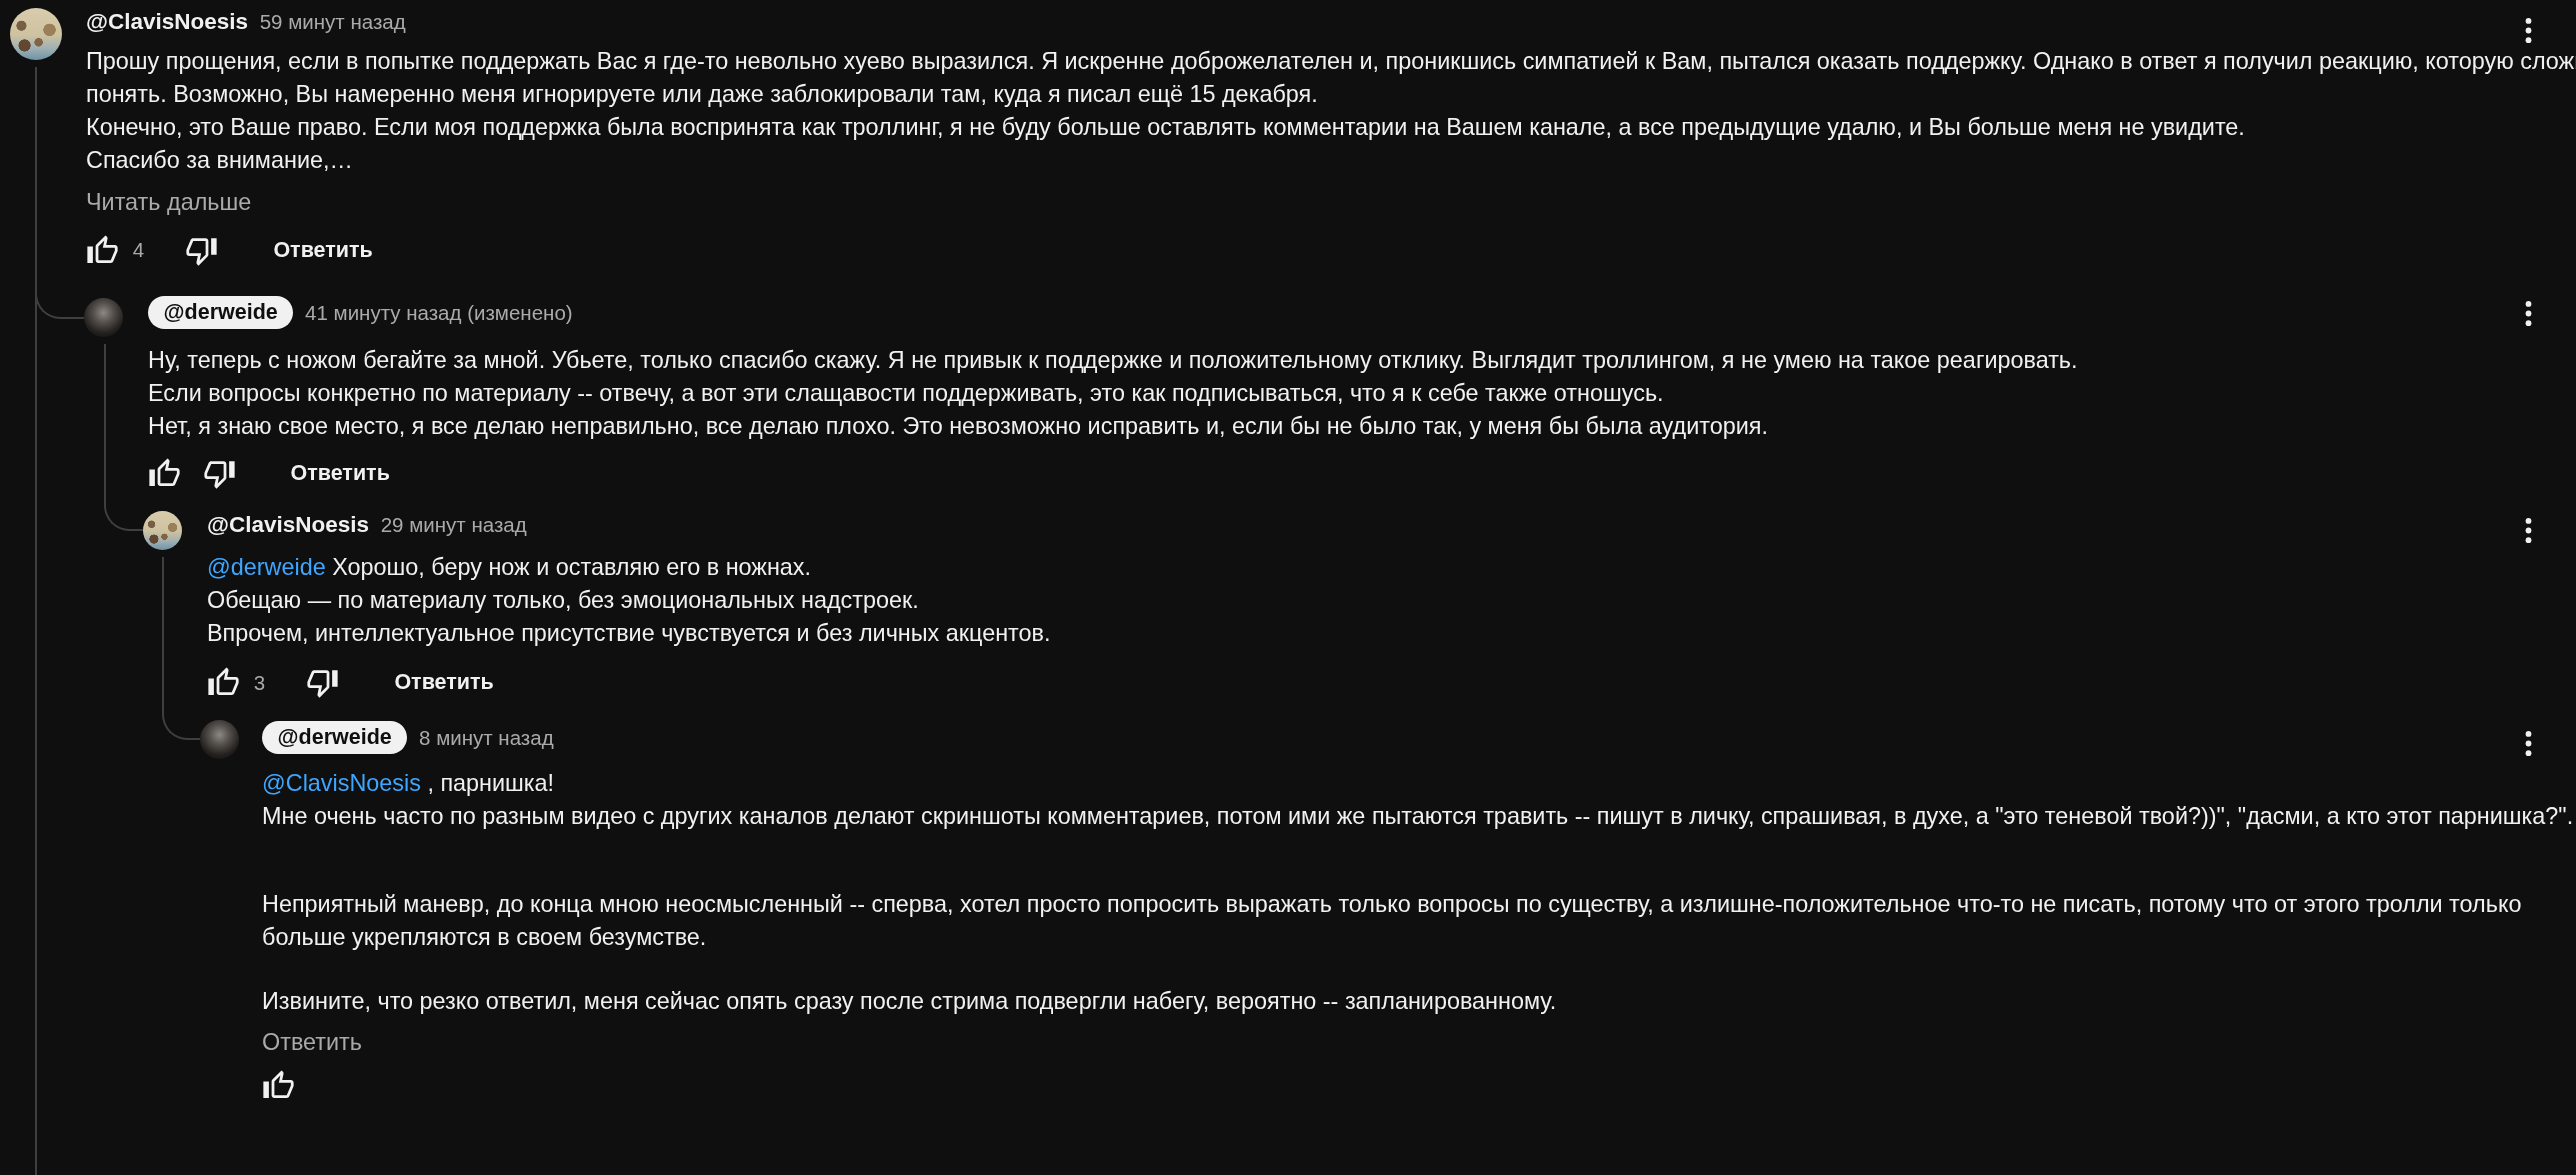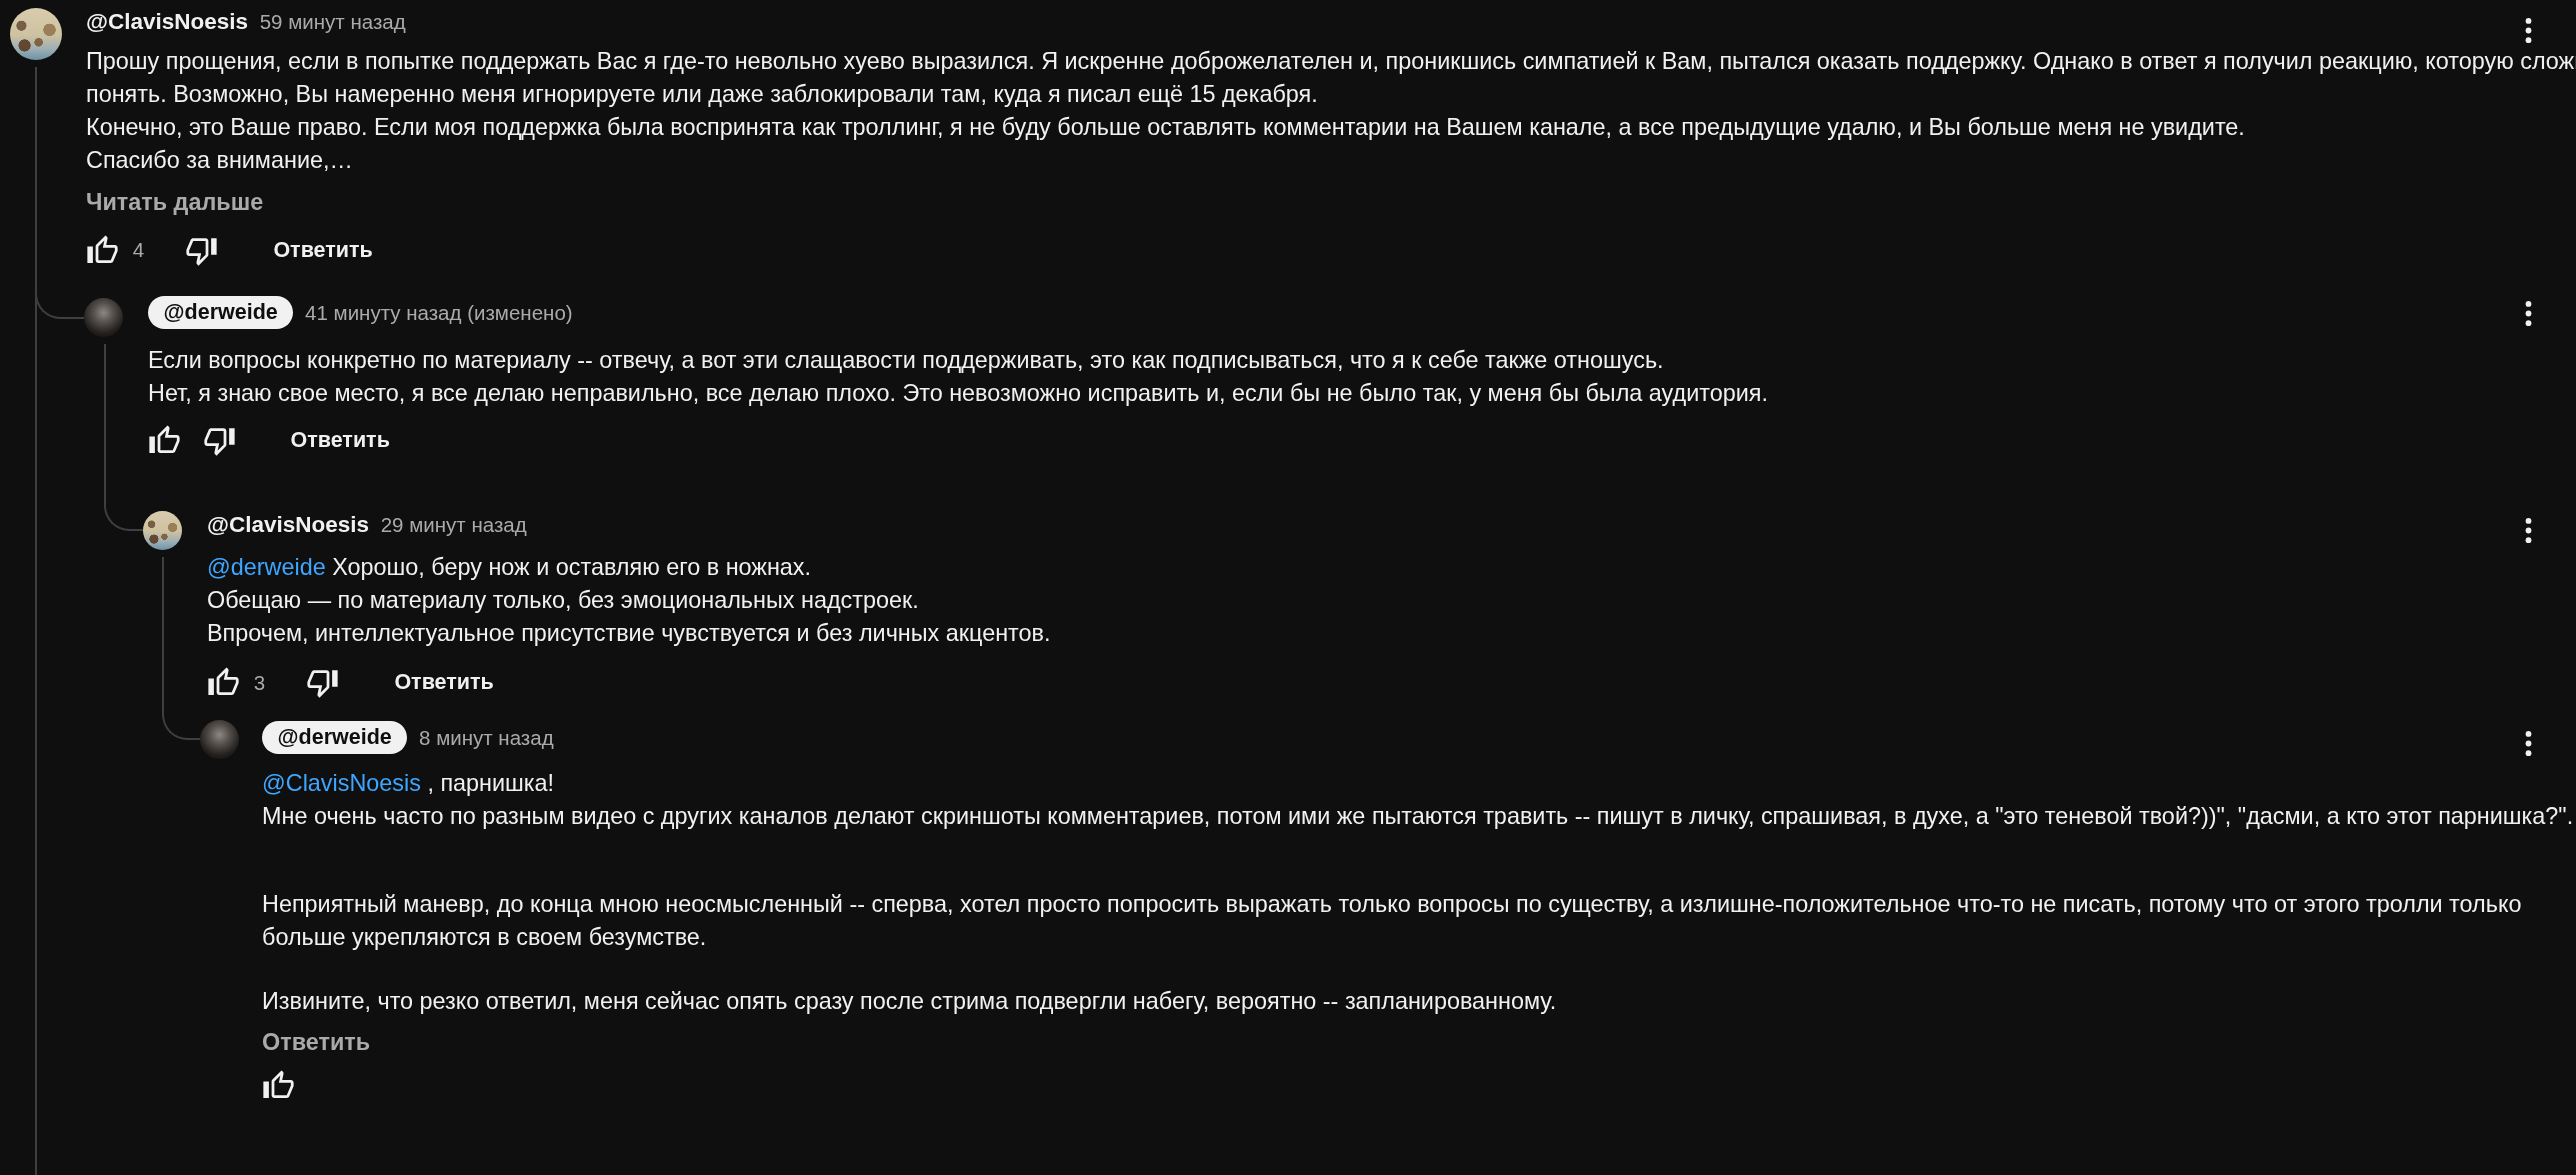--- a/index.html
+++ b/index.html
@@ -30,21 +30,21 @@
   .handle { font-size:22.5px; font-weight:700; color:#f1f1f1; cursor:pointer; }
   .badge {
     background:#f1f1f1; color:#0f0f0f;
     font-size:21.5px; font-weight:600;
     padding:3.9px 15.6px; border-radius:976px; cursor:pointer;
   }
   .time { font-size:20.5px; color:#aaaaaa; cursor:pointer; }
   .body { font-size:23.4px; line-height:33px; color:#f1f1f1; }
   .line { white-space:nowrap; }
   .mention { color:#3ea6ff; cursor:pointer; }
-  .textlink { display:inline-block; color:#aaaaaa; font-size:23.4px; line-height:29px; margin-top:11.7px; cursor:pointer;font-weight:bold; }
+  .textlink { display:inline-block; color:#aaaaaa; font-size:23.4px; line-height:29px; margin-top:11.7px; cursor:pointer; }
   .actions { display:flex; align-items:center; margin-top:15.6px; height:35px; }
   .icon-btn { background:none; border:none; cursor:pointer; padding:0; display:flex; align-items:center; }
   .icon-btn svg { width:33px; height:33px; fill:#f1f1f1; }
   .count { font-size:20.5px; color:#aaaaaa; margin-left:13.7px; min-width:13.7px; }
   .sp { width:39px; }
   .reply-btn {
     background:none; border:none; cursor:pointer;
     color:#f1f1f1; font-size:21.5px; font-weight:700;
     font-family:"Liberation Sans", sans-serif;
     margin-left:55px;
@@ -106,20 +106,21 @@
       <circle cx="12" cy="19" r="2.1"></circle>
     </svg>
 </button>
 
 <div class="comment" style="left:148px; top:293px;">
   <div class="header tall">
     <span class="badge">@derweide</span>
     <span class="time">41 минуту назад (изменено)</span>
   </div>
   <div class="body" style="margin-top:11.7px;">
+    <div class="line">Ну, теперь с ножом бегайте за мной. Убьете, только спасибо скажу. Я не привык к поддержке и положительному отклику. Выглядит троллингом, я не умею на такое реагировать.</div>
     <div class="line">Если вопросы конкретно по материалу -- отвечу, а вот эти слащавости поддерживать, это как подписываться, что я к себе также отношусь.</div>
     <div class="line">Нет, я знаю свое место, я все делаю неправильно, все делаю плохо. Это невозможно исправить и, если бы не было так, у меня бы была аудитория.</div>
   </div>
   <div class="actions" style="margin-top:13.7px;">
     <button class="icon-btn">
       <svg viewBox="0 0 24 24">
           <path d="M1 21h4V9H1v12zM23 10c0-1.1-.9-2-2-2h-6.31l.95-4.57.03-.32c0-.41-.17-.79-.44-1.06L14.17 1 7.59 7.59C7.22 7.95 7 8.45 7 9v10c0 1.1.9 2 2 2h9c.83 0 1.54-.5 1.84-1.22l3.02-7.05c.09-.23.14-.47.14-.73v-2zm-2 2l-3 7H9V9l4.34-4.34L12.23 10H21v2z"></path>
         </svg>
     </button>
     <span class="sp" style="width:21.5px;"></span>

